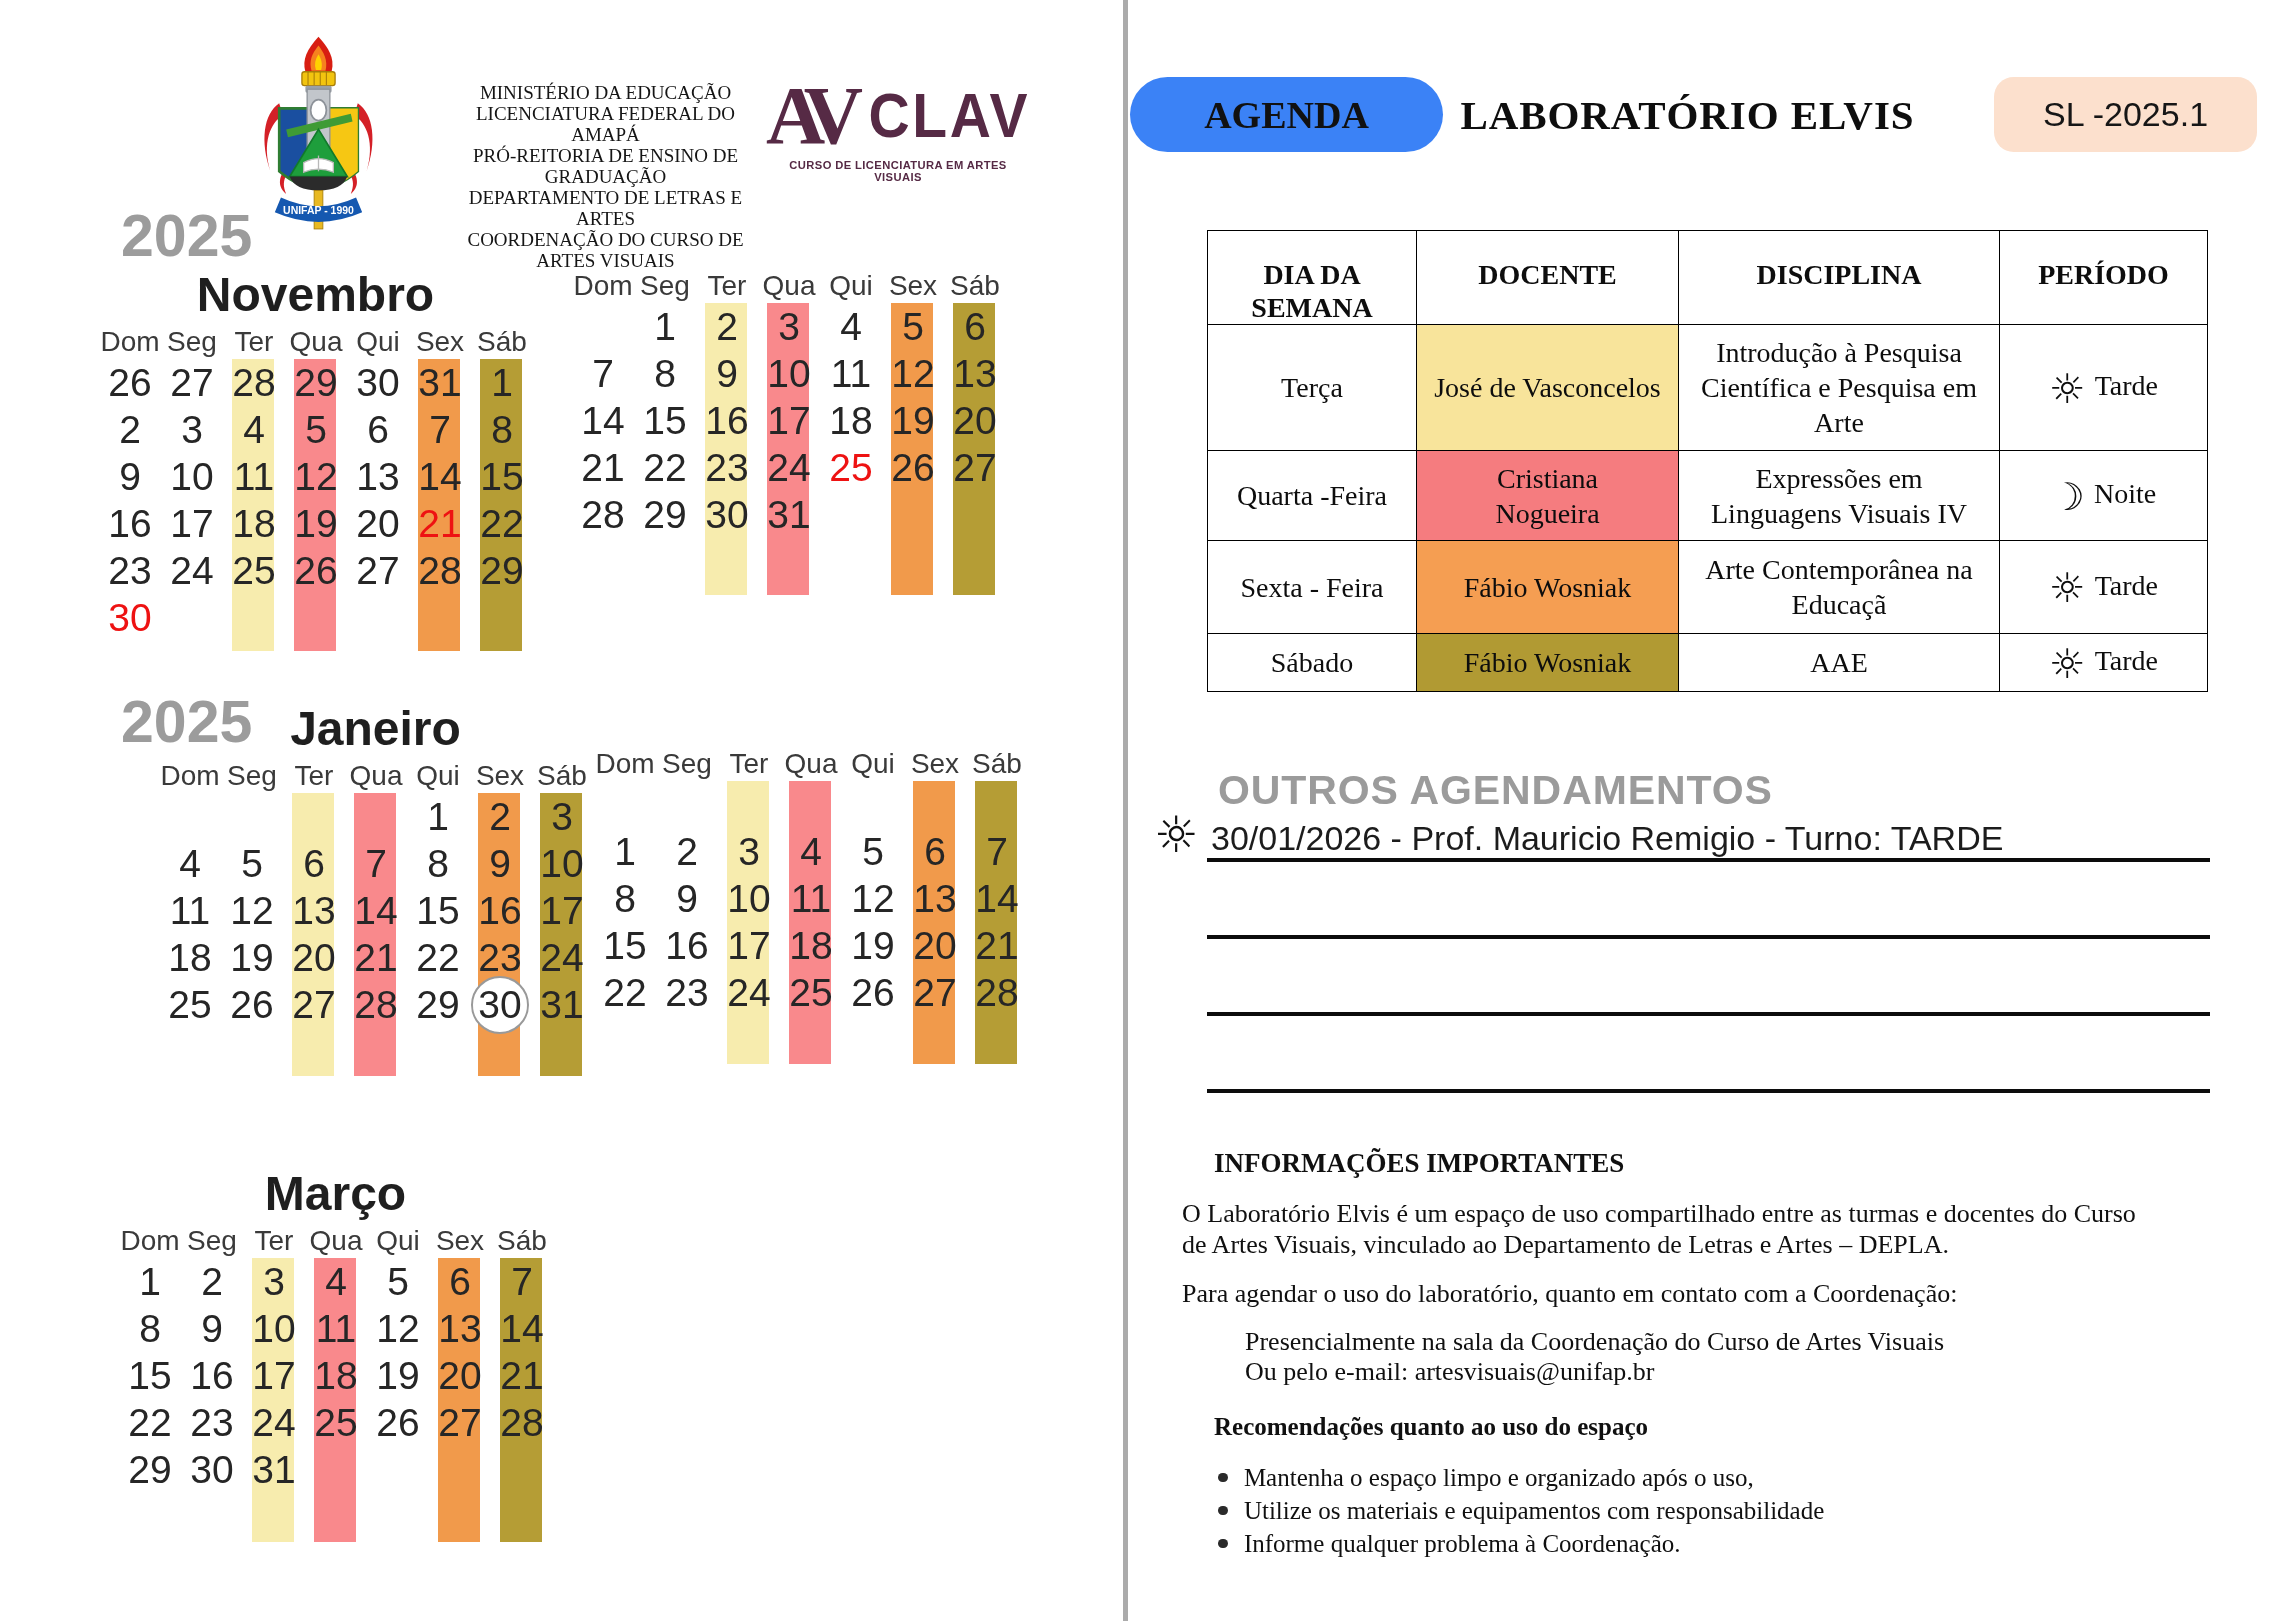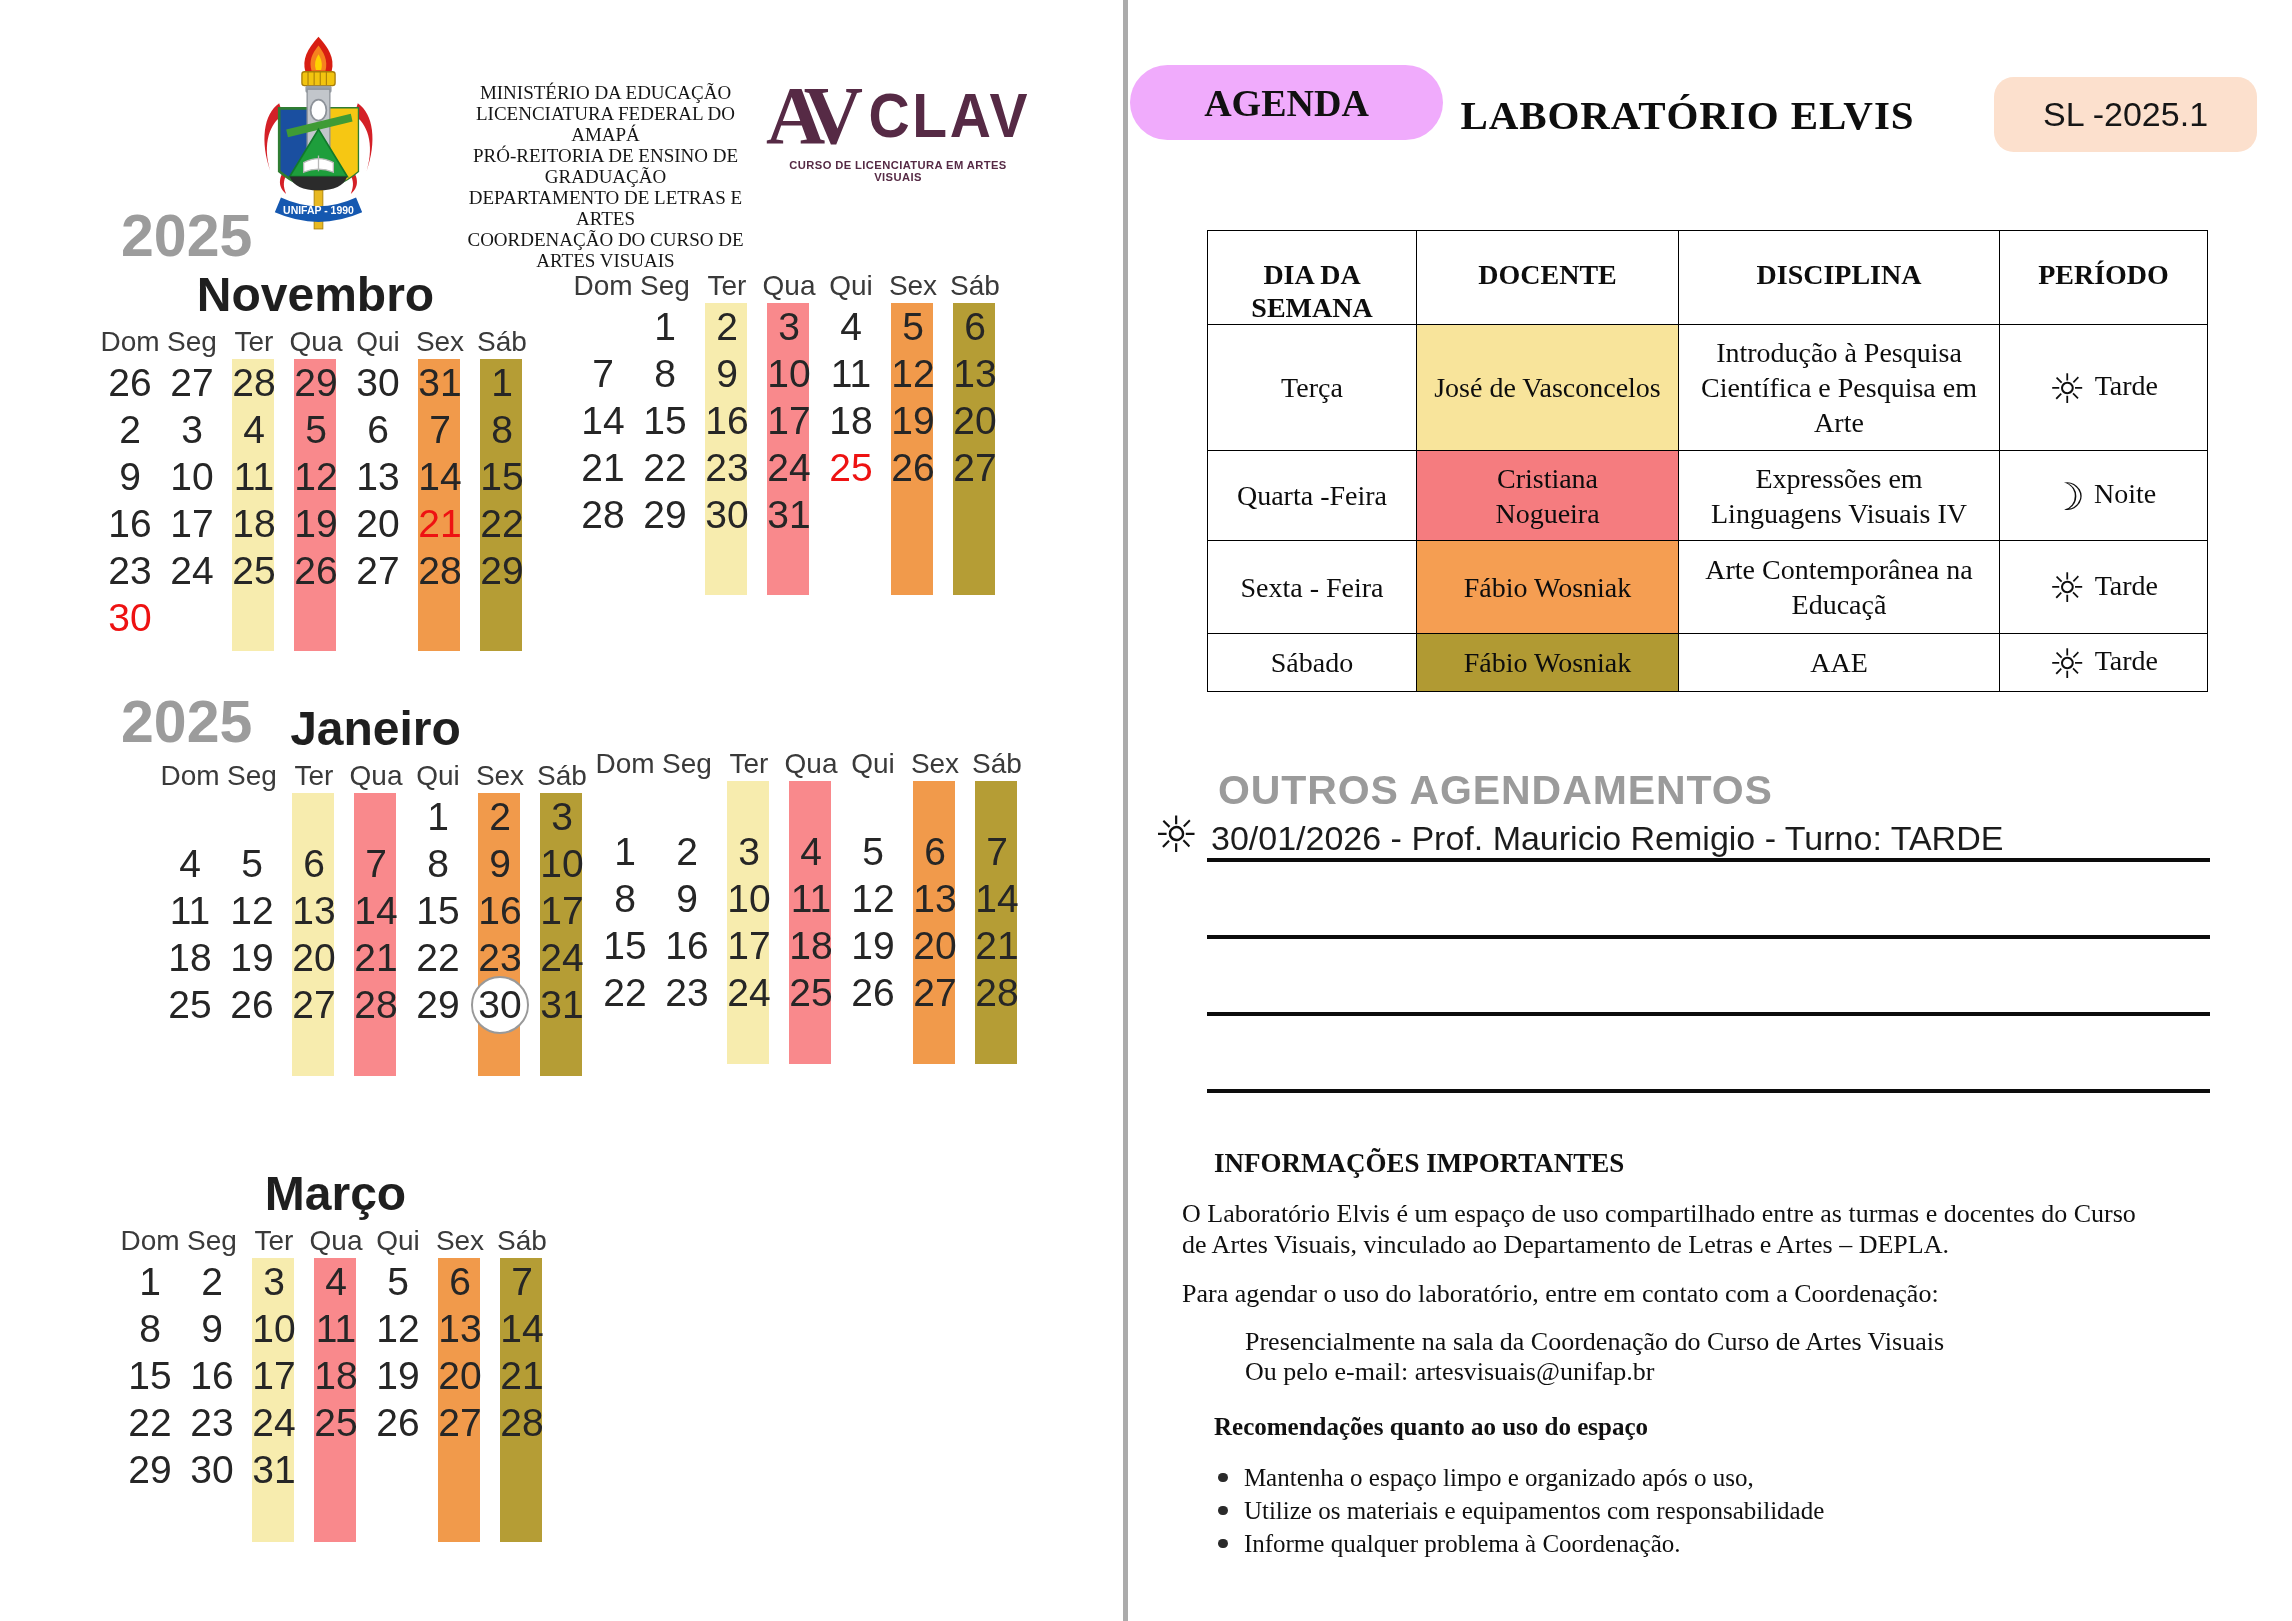--- a/index.html
+++ b/index.html
@@ -36,21 +36,21 @@
   #m-mar .mbody{height:284px;}
   .bar{position:absolute;top:0;bottom:0;width:42px;z-index:0;}
   .mgrid{position:relative;z-index:1;display:grid;grid-template-columns:repeat(7,62px);grid-auto-rows:47px;}
   .cell{display:flex;align-items:center;justify-content:center;}
   .num{font-size:39px;color:#262626;}
   .num.red{color:#ee1212;}
   .num.circled{background:#fff;border:2.7px solid #999;border-radius:50%;width:54px;height:54px;
                display:flex;align-items:center;justify-content:center;}
 
   
-  #badge{position:absolute;left:1130px;top:65px;width:313px;height:75px;background:#f0abfc;border-radius:38px;
+  #badge{position:absolute;left:1130px;top:77px;width:313px;height:75px;background:#3b82f6;border-radius:38px;
          display:flex;align-items:center;justify-content:center;
          font-family:"Liberation Serif",serif;font-size:38px;font-weight:bold;color:#111;}
   #rtitle{position:absolute;left:1458px;top:77px;width:459px;height:75px;display:flex;align-items:center;justify-content:center;
           font-family:"Liberation Serif",serif;font-size:41px;font-weight:bold;color:#0e0e0e;letter-spacing:0.9px;}
   #sem{position:absolute;left:1994px;top:77px;width:263px;height:75px;background:#fce0cd;border-radius:19.7px;
        display:flex;align-items:center;justify-content:center;font-size:34px;color:#161616;}
 
   
   #agenda-table{position:absolute;left:1207px;top:230px;border-collapse:collapse;table-layout:fixed;background:#fff;}
   #agenda-table td,#agenda-table th{border:1.8px solid #000;text-align:center;vertical-align:middle;
@@ -849,21 +849,21 @@
       <div class="hline" style="top: 858px;"></div>
       <div class="hline" style="top: 935px;"></div>
       <div class="hline" style="top: 1012px;"></div>
       <div class="hline" style="top: 1089px;"></div>
     </div>
 
   <div id="info">
     <div class="i-title">INFORMAÇÕES IMPORTANTES</div>
     <div class="i-p1">O Laboratório Elvis é um espaço de uso compartilhado entre as turmas e docentes do Curso
 de Artes Visuais, vinculado ao Departamento de Letras e Artes – DEPLA.</div>
-    <div class="i-p2">Para agendar o uso do laboratório, entre em contato com a Coordenação:</div>
+    <div class="i-p2">Para agendar o uso do laboratório, quanto em contato com a Coordenação:</div>
     <div class="i-contact">Presencialmente na sala da Coordenação do Curso de Artes Visuais
 Ou pelo e-mail: artesvisuais@unifap.br</div>
     <div class="i-reco">Recomendações quanto ao uso do espaço</div>
     <div class="i-bullets">
         <div class="bullet">
           <span class="dot"></span>
           <span class="btext">Mantenha o espaço limpo e organizado após o uso,</span>
         </div>
         <div class="bullet">
           <span class="dot"></span>

